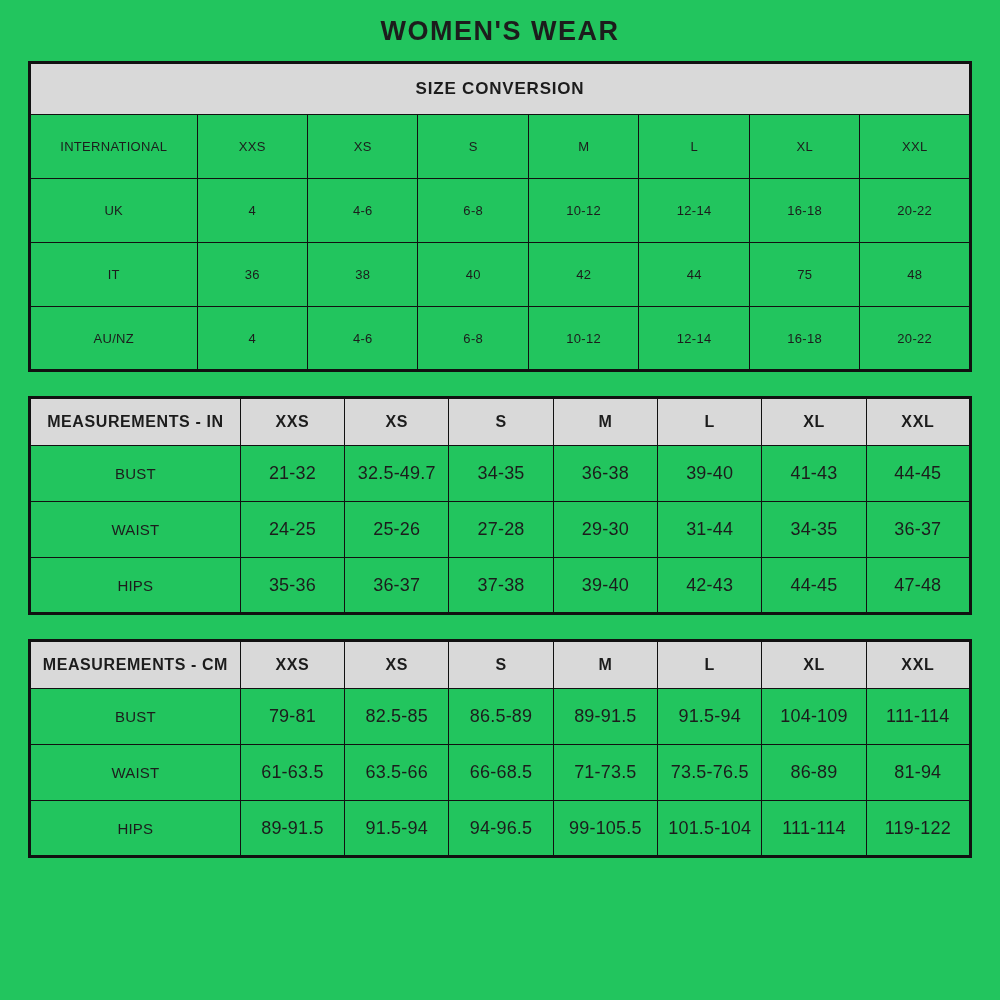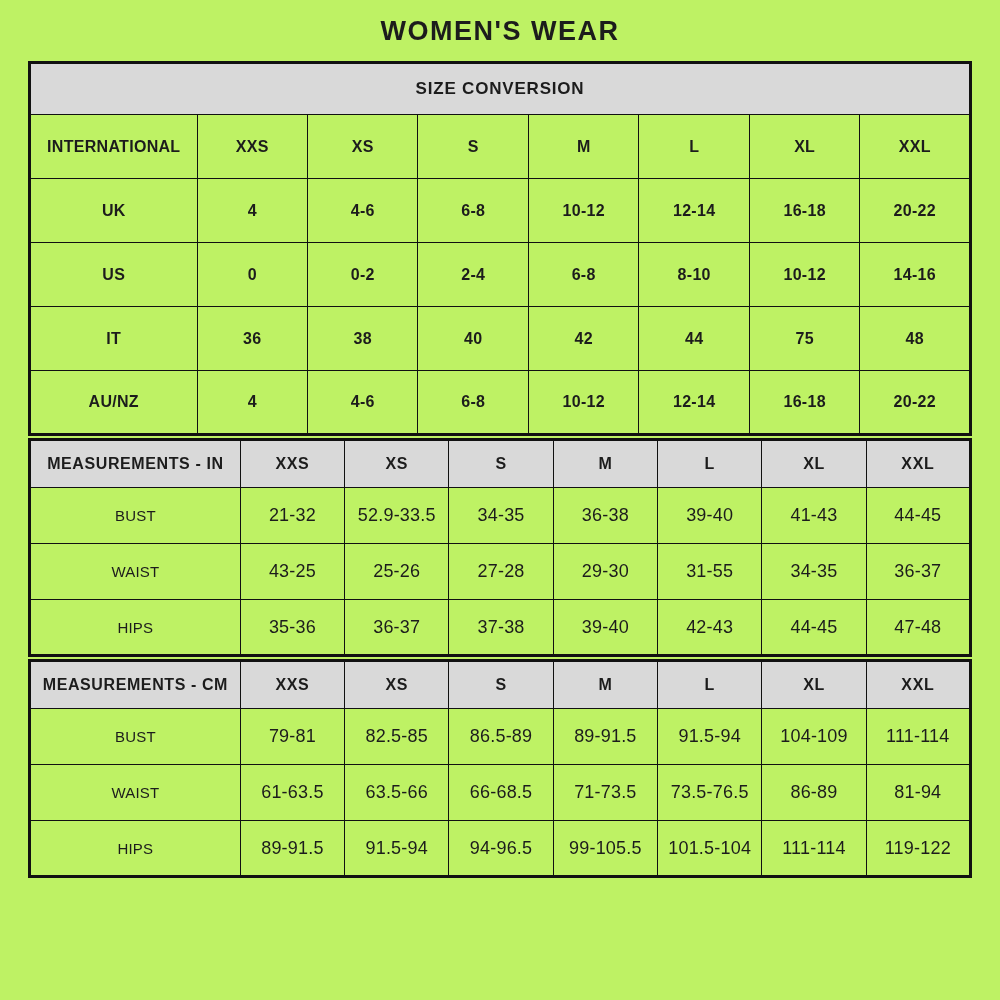--- a/index.html
+++ b/index.html
@@ -10,53 +10,53 @@
   * { box-sizing: border-box; }
   html, body { margin: 0; padding: 0; background: #ffffff; }
   body {
     font-family: "Liberation Sans", sans-serif;
     color: var(--text-color);
   }
   .page {
     width: 1000px;
     height: 1000px;
     padding: 10px 28px 12px 28px;
-    background: #bef264;
+    background: #22c55e;
   }
   .title {
     text-align: center;
     font-size: 27px;
     font-weight: 700;
     letter-spacing: 1.5px;
     margin: 6px 0 14px 0;
     color: var(--text-color);
   }
   table {
     width: 100%;
     border-collapse: collapse;
     table-layout: fixed;
-    margin-bottom: 2px;
+    margin-bottom: 24px;
   }
   table.tbl { border: 3px solid var(--border-color); }
   .tbl th, .tbl td {
     border: 1.5px solid var(--border-color);
     text-align: center;
     vertical-align: middle;
     padding: 2px 4px;
     overflow: hidden;
   }
   
   .conv .banner {
     background: var(--header-bg);
     height: 52px;
     font-size: 17px;
     font-weight: 700;
     letter-spacing: 0.8px;
   }
-  .conv td { height: 64px; font-size: 16px; font-weight: 700; letter-spacing: 0.3px; }
+  .conv td { height: 64px; font-size: 13px; font-weight: 400; letter-spacing: 0.3px; }
   .conv .c-label { width: 17.8%; }
   .conv .c-size  { width: 11.742%; }
   
   .meas thead th {
     background: var(--header-bg);
     height: 48px;
     font-size: 16px;
     font-weight: 700;
     letter-spacing: 0.6px;
   }
@@ -95,30 +95,20 @@
         </tr>
         <tr>
           <td class="rowlabel">UK</td>
           <td>4</td>
           <td>4-6</td>
           <td>6-8</td>
           <td>10-12</td>
           <td>12-14</td>
           <td>16-18</td>
           <td>20-22</td>
-        </tr>
-        <tr>
-          <td class="rowlabel">US</td>
-          <td>0</td>
-          <td>0-2</td>
-          <td>2-4</td>
-          <td>6-8</td>
-          <td>8-10</td>
-          <td>10-12</td>
-          <td>14-16</td>
         </tr>
         <tr>
           <td class="rowlabel">IT</td>
           <td>36</td>
           <td>38</td>
           <td>40</td>
           <td>42</td>
           <td>44</td>
           <td>75</td>
           <td>48</td>
@@ -150,34 +140,34 @@
           <th>M</th>
           <th>L</th>
           <th>XL</th>
           <th>XXL</th>
         </tr>
     </thead>
     <tbody id="meas-in-body">
         <tr>
           <td class="rowlabel">BUST</td>
           <td>21-32</td>
-          <td>52.9-33.5</td>
+          <td>32.5-49.7</td>
           <td>34-35</td>
           <td>36-38</td>
           <td>39-40</td>
           <td>41-43</td>
           <td>44-45</td>
         </tr>
         <tr>
           <td class="rowlabel">WAIST</td>
-          <td>43-25</td>
+          <td>24-25</td>
           <td>25-26</td>
           <td>27-28</td>
           <td>29-30</td>
-          <td>31-55</td>
+          <td>31-44</td>
           <td>34-35</td>
           <td>36-37</td>
         </tr>
         <tr>
           <td class="rowlabel">HIPS</td>
           <td>35-36</td>
           <td>36-37</td>
           <td>37-38</td>
           <td>39-40</td>
           <td>42-43</td>

